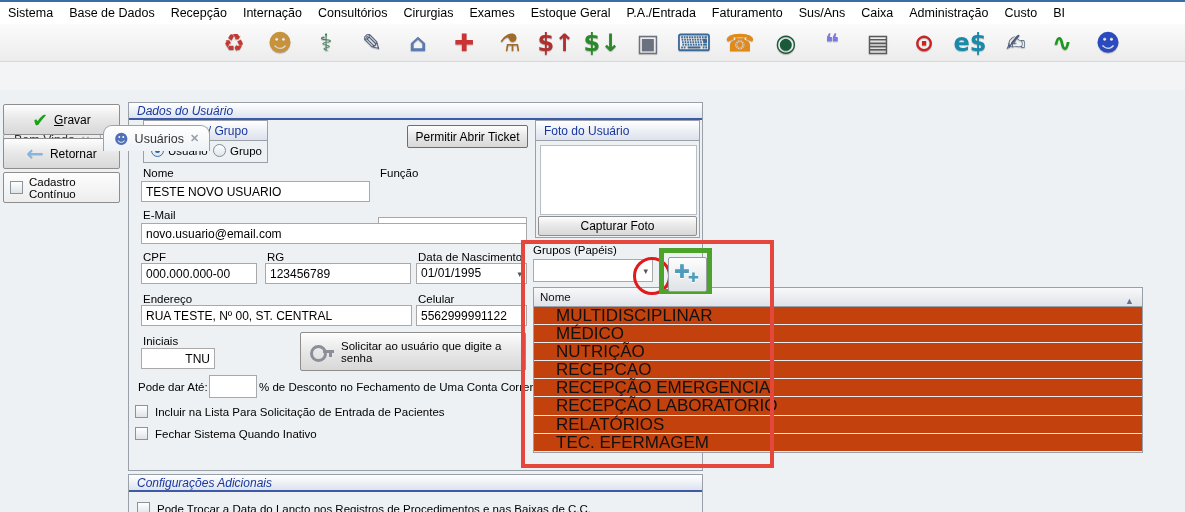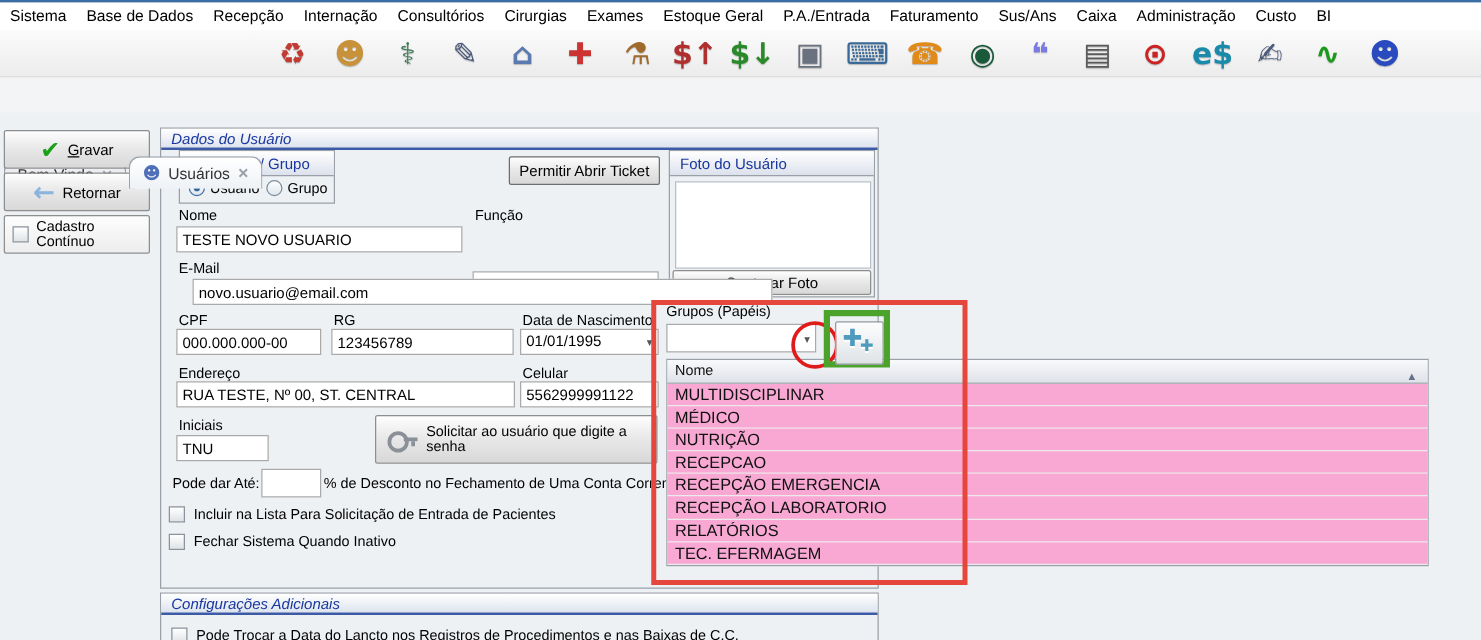--- a/index.html
+++ b/index.html
@@ -44,22 +44,22 @@
                 color:#18379e;font-size:12px;box-sizing:border-box;font-style:italic;}
   .subpanel{position:absolute;border:1px solid #9aa0a8;box-sizing:border-box;}
   .subpanel-header{position:absolute;left:0;top:0;right:0;height:20px;line-height:20px;
                    background:linear-gradient(#ffffff,#dce1ec);border-bottom:1px solid #9aa0a8;
                    color:#18379e;font-size:12px;box-sizing:border-box;}
   
   .glist{position:absolute;left:533px;top:285px;width:610px;height:166px;background:#fff;border:1px solid #9aa0a8;box-sizing:border-box;}
   .glist-header{position:relative;height:19px;line-height:18px;background:linear-gradient(#f8f9fb,#dfe2e8);
                 border-bottom:1px solid #9aa0a8;font-size:11.5px;color:#111;padding-left:6px;box-sizing:border-box;cursor:pointer;}
   .glist-header .sort{position:absolute;right:8px;top:4px;font-size:9px;color:#667089;}
-  .glist-row{height:18.1px;line-height:18px;font-size:13px;color:#111;padding-left:6px;
-             border-bottom:1px solid #ebebeb;box-sizing:border-box;cursor:pointer;background:#f9a8d4;}
+  .glist-row{height:18.1px;line-height:18px;font-size:17px;color:#111;padding-left:22px;
+             border-bottom:1px solid #ebebeb;box-sizing:border-box;cursor:pointer;background:#c2410c;}
   
   .ann{position:absolute;box-sizing:border-box;pointer-events:none;}
   .ann.redbox{left:521px;top:238px;width:253px;height:228px;border:4px solid #e5473d;z-index:30;}
   .ann.redcircle{left:633px;top:255px;width:38px;height:38px;border:3px solid #e01b1b;border-radius:50%;z-index:31;}
   .ann.greenbox{left:659px;top:246px;width:53px;height:46px;border:5px solid #4ca32c;z-index:31;}
   
   .key-icon{position:relative;width:26px;height:16px;flex:none;}
   .key-icon .ring{position:absolute;left:1px;top:1px;width:11px;height:11px;border:3.5px solid #8a8f98;border-radius:50%;}
   .key-icon .stem{position:absolute;left:14px;top:6px;width:11px;height:3px;background:#8a8f98;}
   .key-icon .tooth{position:absolute;left:20px;top:9px;width:3px;height:4px;background:#8a8f98;}
@@ -168,42 +168,42 @@
     <div class="btn" style="left:2px;top:95px;width:159px;height:20px;">Capturar Foto</div>
   </div>
 
   <div class="lbl" style="left:143px;top:165px;">Nome</div>
   <input class="tinput" style="left: 141px; top: 179px; width: 229px; height: 21px;" value="TESTE NOVO USUARIO">
 
   <div class="lbl" style="left:380px;top:165px;">Função</div>
   <input class="tinput" style="left: 378px; top: 179px; width: 149px; height: 21px; margin-top: 36px;" value="RECEPCIONISTA">
 
   <div class="lbl" style="left:143px;top:207px;">E-Mail</div>
-  <input class="tinput" style="left: 154px; top: 221px; width: 464px; height: 21px;" value="novo.usuario@email.com">
+  <input class="tinput" style="left: 141px; top: 221px; width: 386px; height: 21px;" value="novo.usuario@email.com">
 
   <div class="lbl" style="left:143px;top:249px;">CPF</div>
   <input class="tinput" style="left: 141px; top: 261px; width: 116px; height: 21px;" value="000.000.000-00">
 
   <div class="lbl" style="left:267px;top:249px;">RG</div>
   <input class="tinput" style="left: 265px; top: 261px; width: 146px; height: 21px;" value="123456789">
 
   <div class="lbl" style="left:418px;top:249px;">Data de Nascimento</div>
   <div class="tinput" style="left:416px;top:261px;width:111px;height:21px;line-height:19px;">
     <span>01/01/1995</span>
     <span class="combo-arrow">▾</span>
   </div>
 
   <div class="lbl" style="left:143px;top:291px;">Endereço</div>
   <input class="tinput" style="left: 141px; top: 303px; width: 271px; height: 21px;" value="RUA TESTE, Nº 00, ST. CENTRAL">
 
   <div class="lbl" style="left:418px;top:291px;">Celular</div>
   <input class="tinput" style="left: 416px; top: 303px; width: 111px; height: 21px;" value="5562999991122">
 
   <div class="lbl" style="left:143px;top:333px;">Iniciais</div>
-  <input class="tinput" style="left: 141px; top: 346px; width: 74px; height: 21px;" value="TNU">
+  <input class="tinput" style="left: 141px; top: 346px; width: 74px; height: 21px; text-align: right;" value="TNU">
 
   <div class="btn" style="left:300px;top:330px;width:226px;height:39px;font-size:11.5px;justify-content:center;padding-left:8px;">
     <span class="key-icon">
         <span class="ring"></span>
         <span class="stem"></span>
         <span class="tooth"></span>
       </span>
     <span>Solicitar ao usuário que digite a senha</span>
   </div>
 

